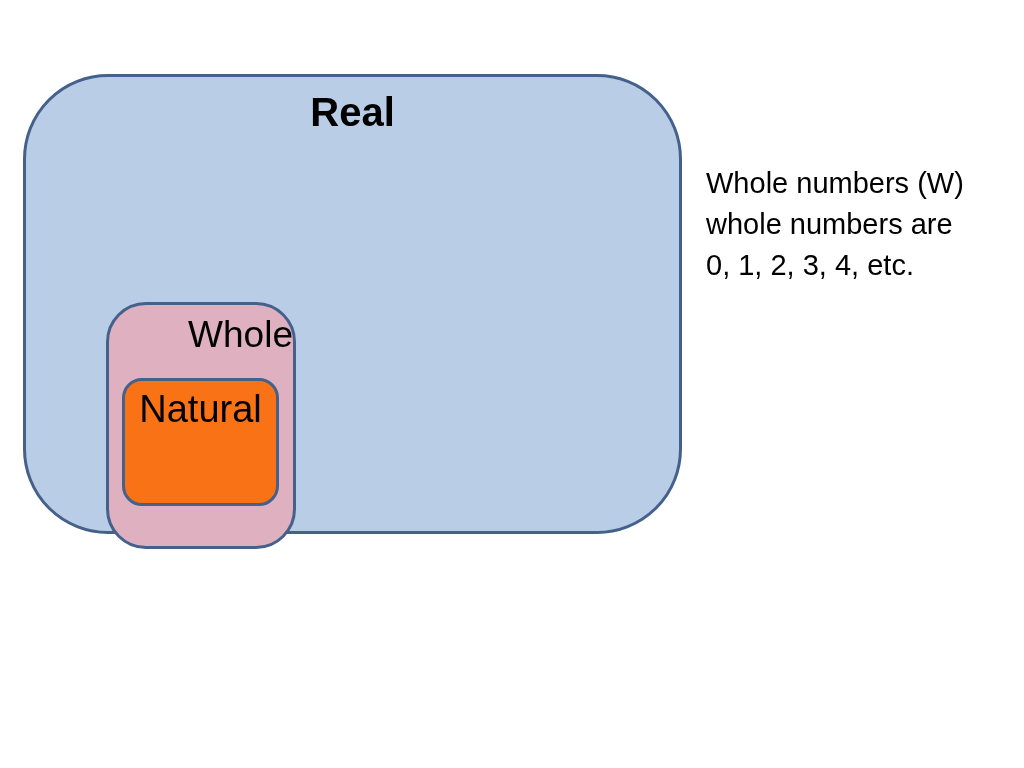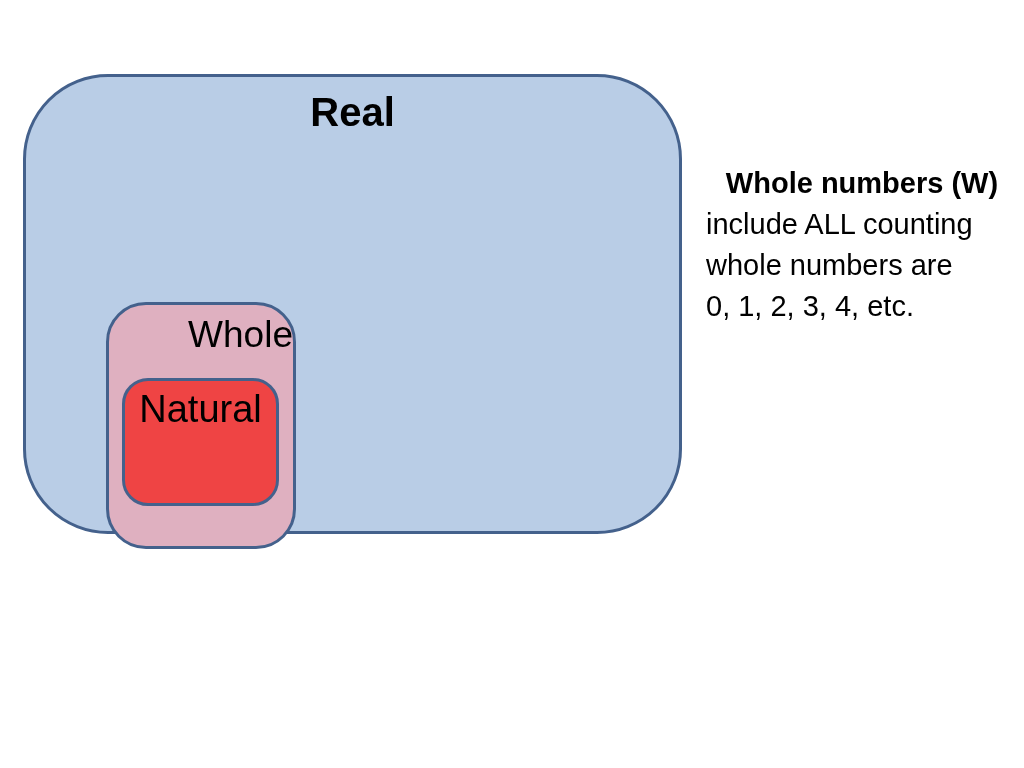--- a/index.html
+++ b/index.html
@@ -83,45 +83,43 @@
     left: 706px;
     top: 163px;
     width: 312px;
   }
   .note-line {
     font-size: 29px;
     line-height: 41px;
     white-space: nowrap;
   }
   .note-line.bold {
-    font-weight: bold;
-    text-align: center;
+    font-weight: normal;
   }
 </style>
 </head>
 <body>
 
 <div class="canvas">
 
   <div class="set-box real-set" style="background-color: rgb(185, 205, 230); border-color: rgb(68, 97, 140);">
 
     <div class="real-label">Real</div>
 
     <div class="set-box whole-set" style="background-color: rgb(223, 176, 192); border-color: rgb(68, 97, 140);">
 
       <div class="whole-label">Whole</div>
 
-      <div class="set-box natural-set" style="background-color: #ef4444; border-color: rgb(68, 97, 140);">
+      <div class="set-box natural-set" style="background-color: #f97316; border-color: rgb(68, 97, 140); border-radius: 20px;">
 
         <div class="natural-label">Natural</div>
       </div>
 
     </div>
   </div>
 
   <div class="note">
     <div class="note-line bold">Whole numbers (W)</div>
-    <div class="note-line">include ALL counting</div>
     <div class="note-line">whole numbers are</div>
     <div class="note-line">0, 1, 2, 3, 4, etc.</div>
   </div>
 
 </div>
 
 </body></html>

